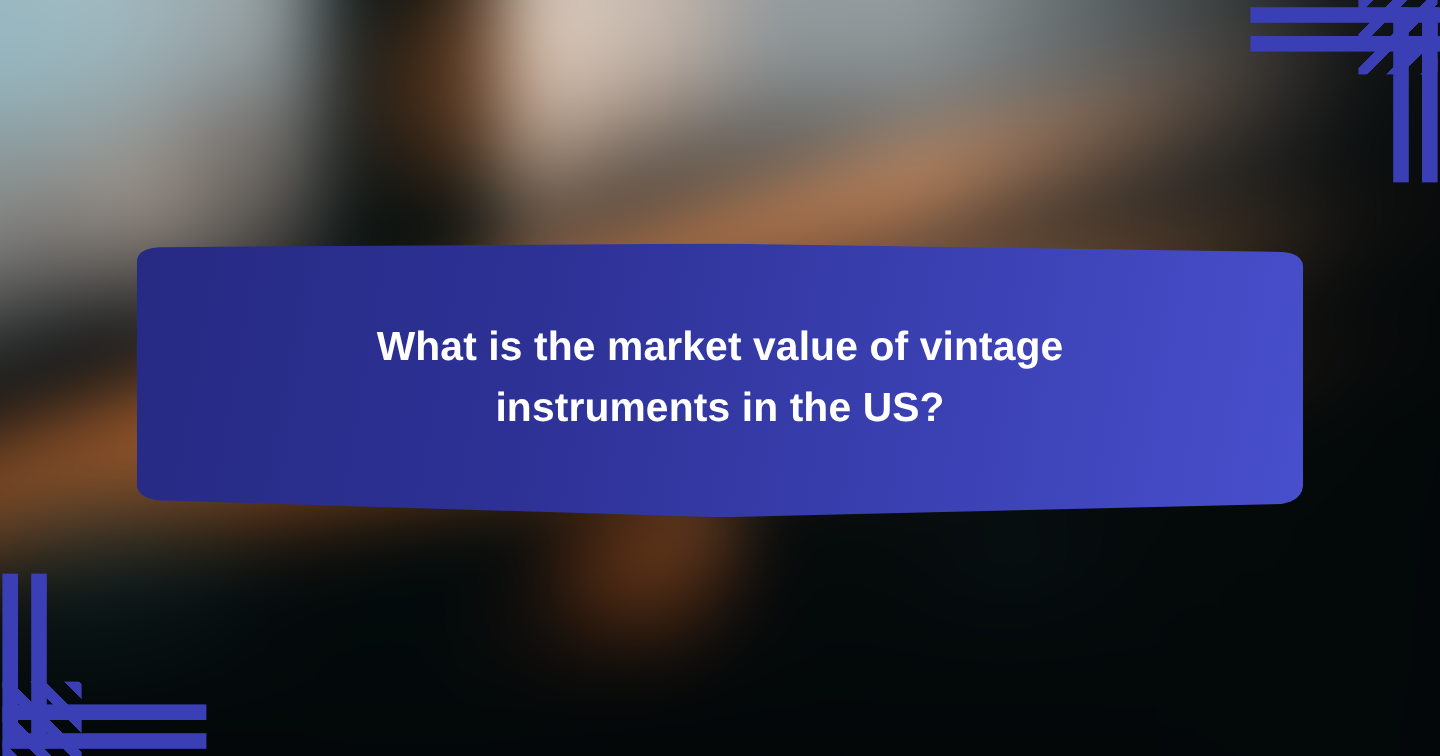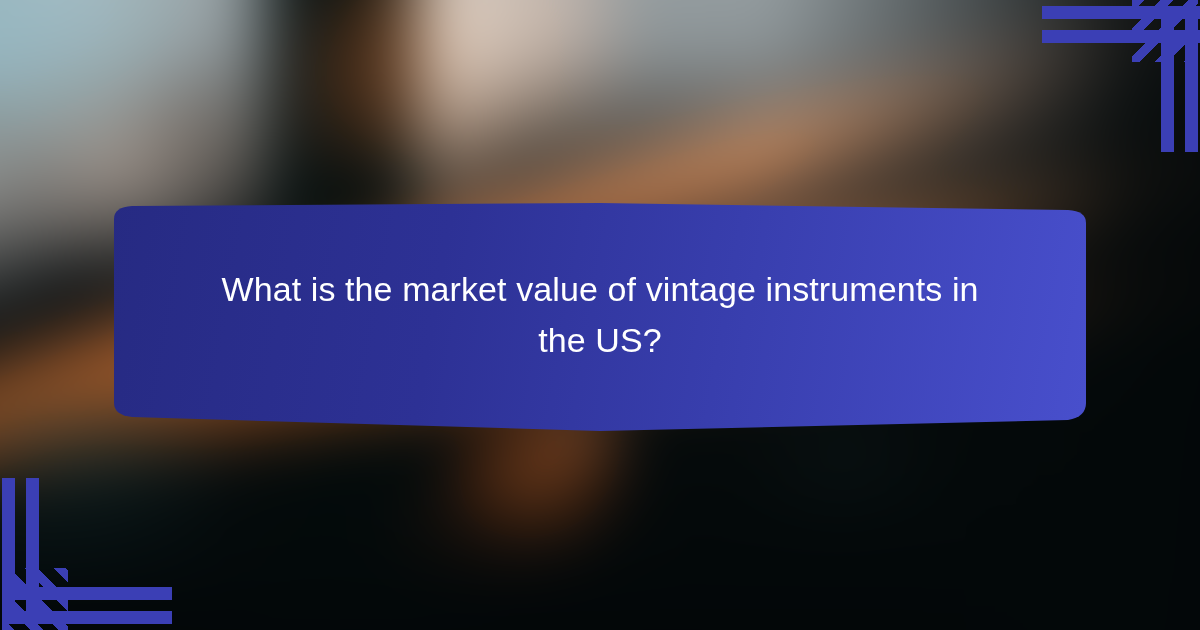--- a/index.html
+++ b/index.html
@@ -140,21 +140,21 @@
     justify-content:center;
     box-shadow:0 10px 34px rgba(0,0,0,.45);
   }
 
   #banner-title {
     width:760px;
     text-align:center;
     color:#ffffff;
     font-size:34px;
     line-height:1.5;
-    font-weight:400;
+    font-weight:700;
     letter-spacing:.1px;
     padding-bottom:4px;
     text-rendering:optimizeLegibility;
   }
 </style>
 </head>
 <body>
 
 <div id="stage">
 

